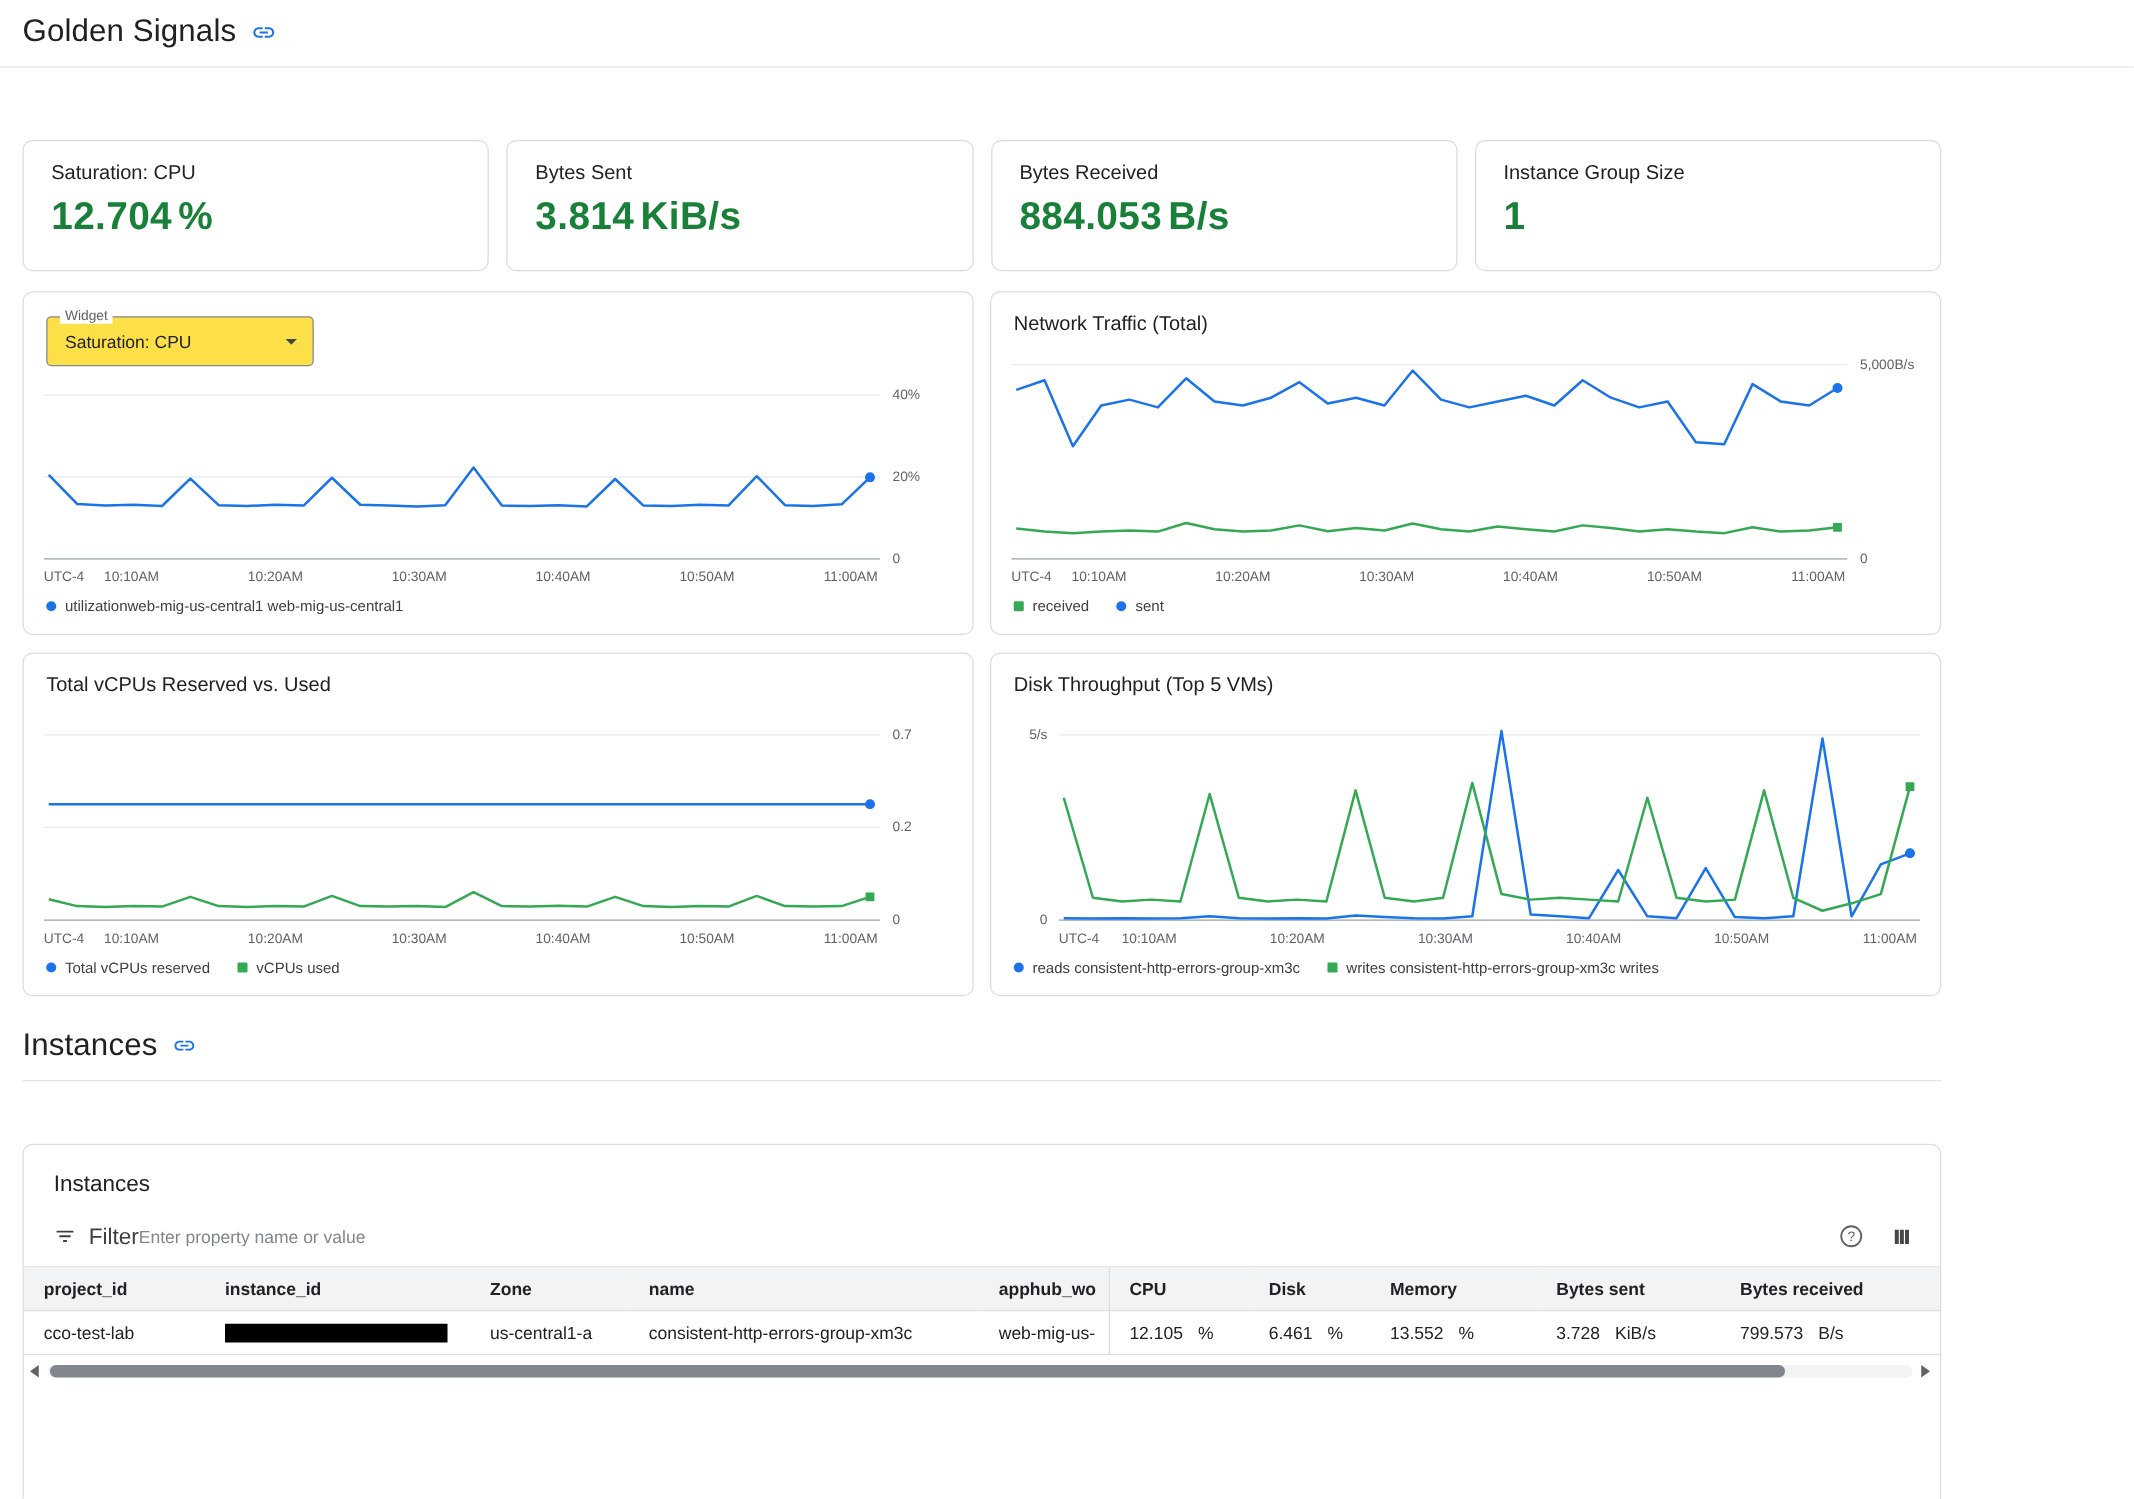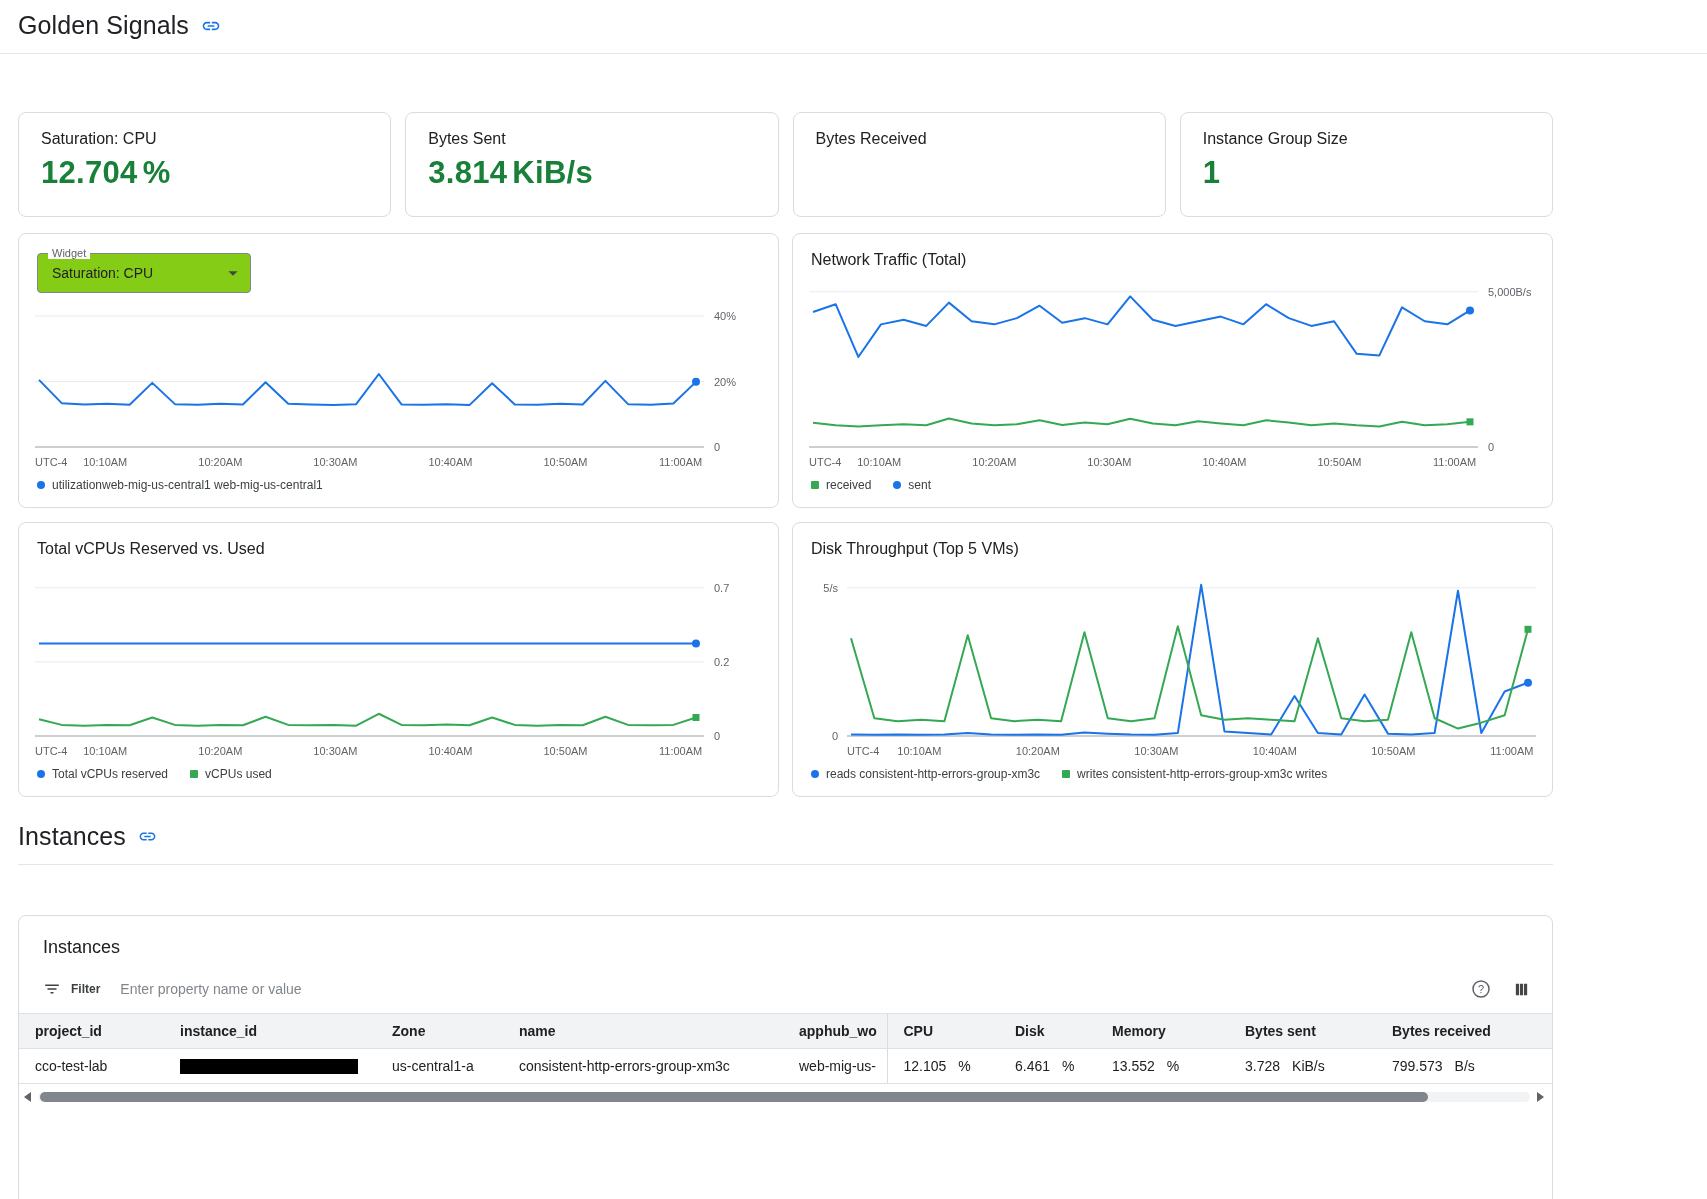--- a/index.html
+++ b/index.html
@@ -15,21 +15,21 @@
   .scorecard{border:1px solid #dadce0;border-radius:8px;height:105px;padding:17px 22px;background:#fff;cursor:pointer}
   .sc-label{font-size:16px;color:#202124;margin-bottom:7px}
   .sc-value{font-size:31px;font-weight:700;color:var(--metric-green,#188038);letter-spacing:.3px}
   .sc-unit{margin-left:5px}
 
   
   .charts-grid{margin-top:16px;display:grid;grid-template-columns:1fr 1fr;gap:14px 13px}
   .chart-card{border:1px solid #dadce0;border-radius:8px;height:275px;padding:12px 16px 8px;display:flex;flex-direction:column;background:#fff}
   .chart-title{flex:0 0 auto;font-size:16px;color:#202124;line-height:24px;margin:2px 0 8px 2px}
   .widget-field{position:relative;flex:0 0 auto;width:214px;height:40px;border:1px solid #80868b;border-radius:4px;
-    display:flex;align-items:center;padding:0 6px 0 14px;margin:7px 0 6px 2px;cursor:pointer;background:#84cc16}
+    display:flex;align-items:center;padding:0 6px 0 14px;margin:7px 0 6px 2px;cursor:pointer;background:#fde047}
   .wf-label{position:absolute;top:-7px;left:10px;background:#fff;padding:0 4px;font-size:11px;color:#5f6368}
   .wf-value{flex:1;font-size:14px;color:#202124}
   .chart-body{flex:1;display:flex;min-height:0}
   .plot-col{flex:1;display:flex;flex-direction:column;min-width:0}
   .plot{flex:1;position:relative;min-height:0}
   .plot svg{position:absolute;left:0;top:0}
   .yaxis{position:relative;flex:0 0 auto}
   .axis-right .yaxis{width:58px}
   .axis-left .yaxis{width:38px}
   .ytick{position:absolute;transform:translateY(-50%);font-size:11px;color:#5f6368;white-space:nowrap}
@@ -41,21 +41,21 @@
   .legend{flex:0 0 auto;display:flex;align-items:center;gap:22px;height:28px;font-size:12px;color:#3c4043;padding-left:2px}
   .legend-item{display:flex;align-items:center;cursor:pointer;white-space:nowrap}
   .marker{width:8px;height:8px;display:inline-block;margin-right:7px;flex:0 0 auto}
 
   
   .sub-header{margin-top:14px}
   .table-card{margin-top:50px;border:1px solid #dadce0;border-radius:8px;height:320px;background:#fff;overflow:hidden}
   .table-title{font-size:18px;color:#202124;padding:21px 24px 13px}
   .filter-row{display:flex;align-items:center;padding:4px 18px 10px 24px;color:#3c4043}
   .filter-icon-wrap{display:flex;align-items:center;margin-right:10px;color:#3c4043}
-  .filter-label{font-size:12px;font-weight:700;margin-right:20px}
+  .filter-label{font-size:18px;font-weight:400;margin-right:0}
   .filter-input{flex:1;border:none;outline:none;font-size:14px;color:#202124;font-family:inherit;background:transparent}
   .filter-input::placeholder{color:#80868b}
   .icon-btn{background:none;border:none;cursor:pointer;display:flex;align-items:center;padding:4px;margin-left:14px;color:#5f6368}
   .icon-btn.dark{color:#444746}
   table{width:100%;border-collapse:collapse;table-layout:fixed;font-size:14px}
   thead th{background:#f1f3f4;text-align:left;font-weight:700;color:#202124;padding:0 10px 0 16px;height:35px;
     border-top:1px solid #e0e0e0;border-bottom:1px solid #e0e0e0;white-space:nowrap;overflow:hidden;cursor:pointer}
   tbody td{padding:0 10px 0 16px;height:35px;border-bottom:1px solid #e0e0e0;color:#202124;white-space:nowrap;overflow:hidden}
   th.sep,td.sep{border-left:1px solid #dadce0}
   .redaction{width:178px;height:15px;background:#000}
@@ -89,20 +89,21 @@
       <div class="scorecard">
         <div class="sc-label">Saturation: CPU</div>
         <div class="sc-value"><span>12.704</span><span class="sc-unit">%</span></div>
       </div>
       <div class="scorecard">
         <div class="sc-label">Bytes Sent</div>
         <div class="sc-value"><span>3.814</span><span class="sc-unit">KiB/s</span></div>
       </div>
       <div class="scorecard">
         <div class="sc-label">Bytes Received</div>
+        <div class="sc-value"><span>884.053</span><span class="sc-unit">B/s</span></div>
       </div>
       <div class="scorecard">
         <div class="sc-label">Instance Group Size</div>
         <div class="sc-value"><span>1</span><span class="sc-unit"></span></div>
       </div>
     </section>
 
     <section class="charts-grid">
 
       <div class="chart-card">

